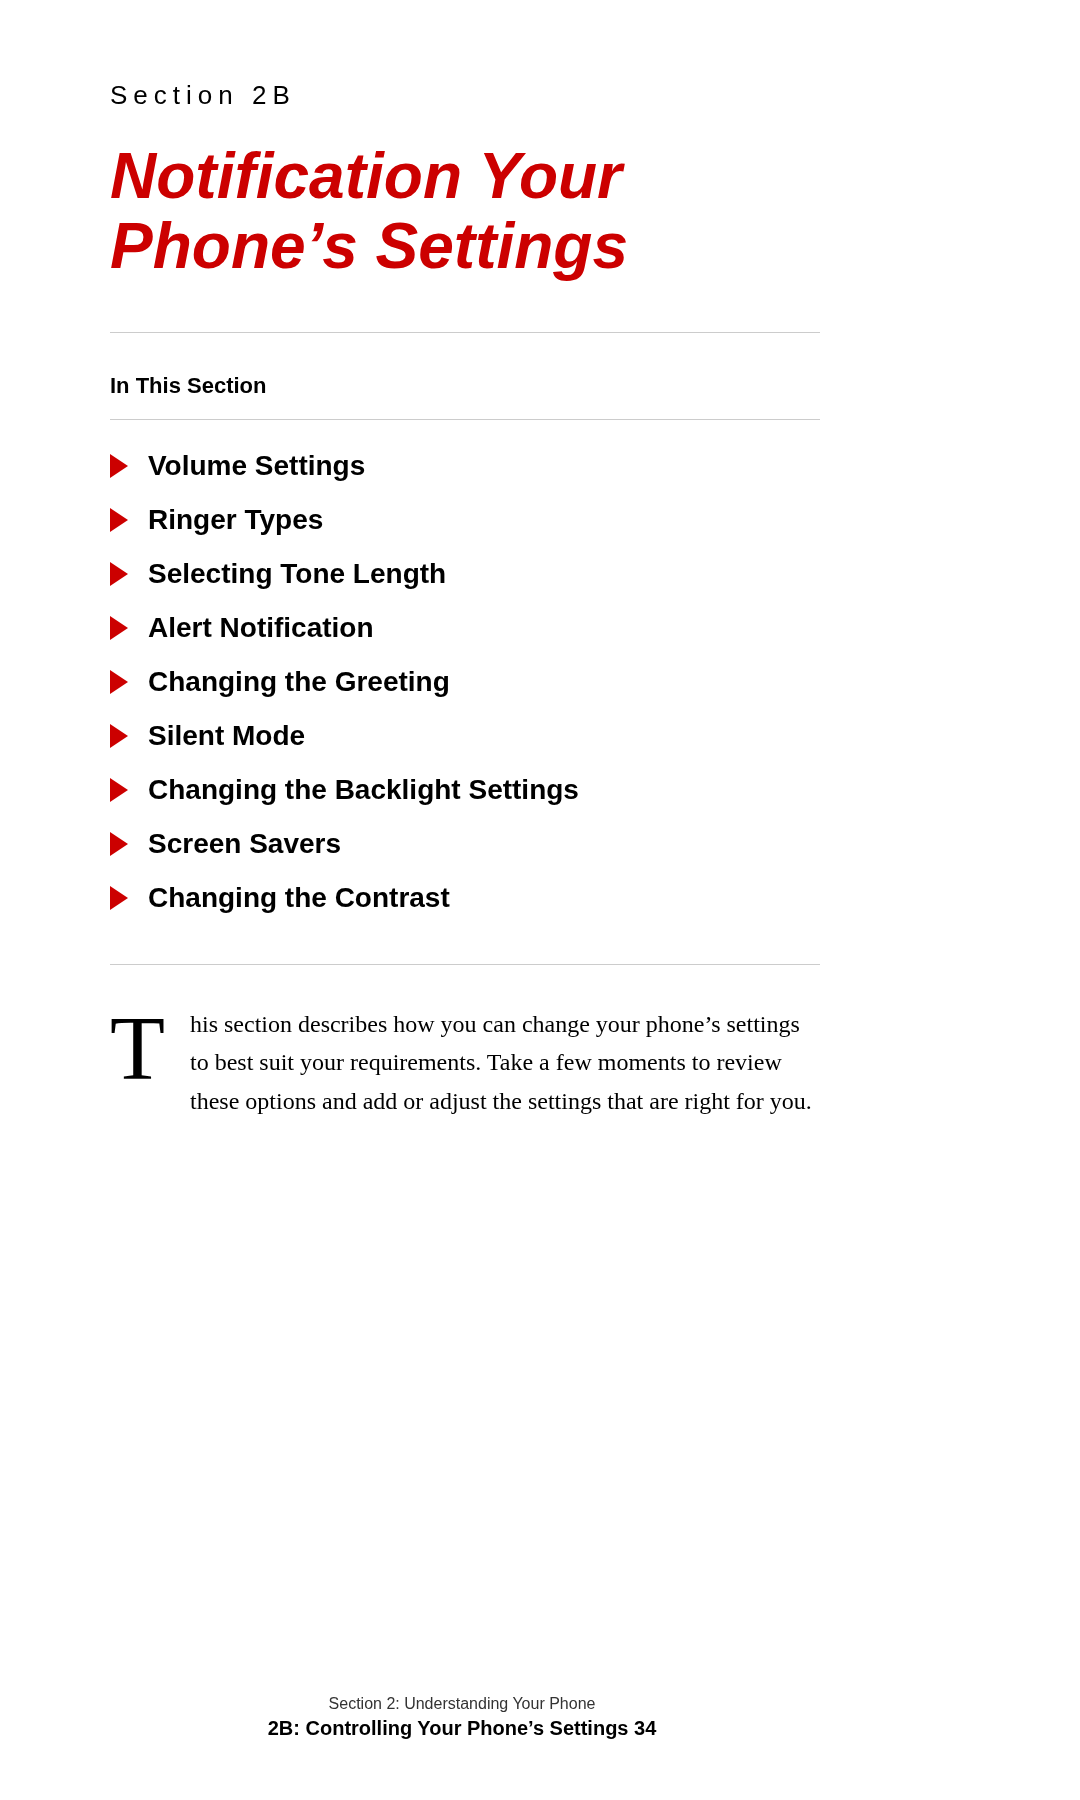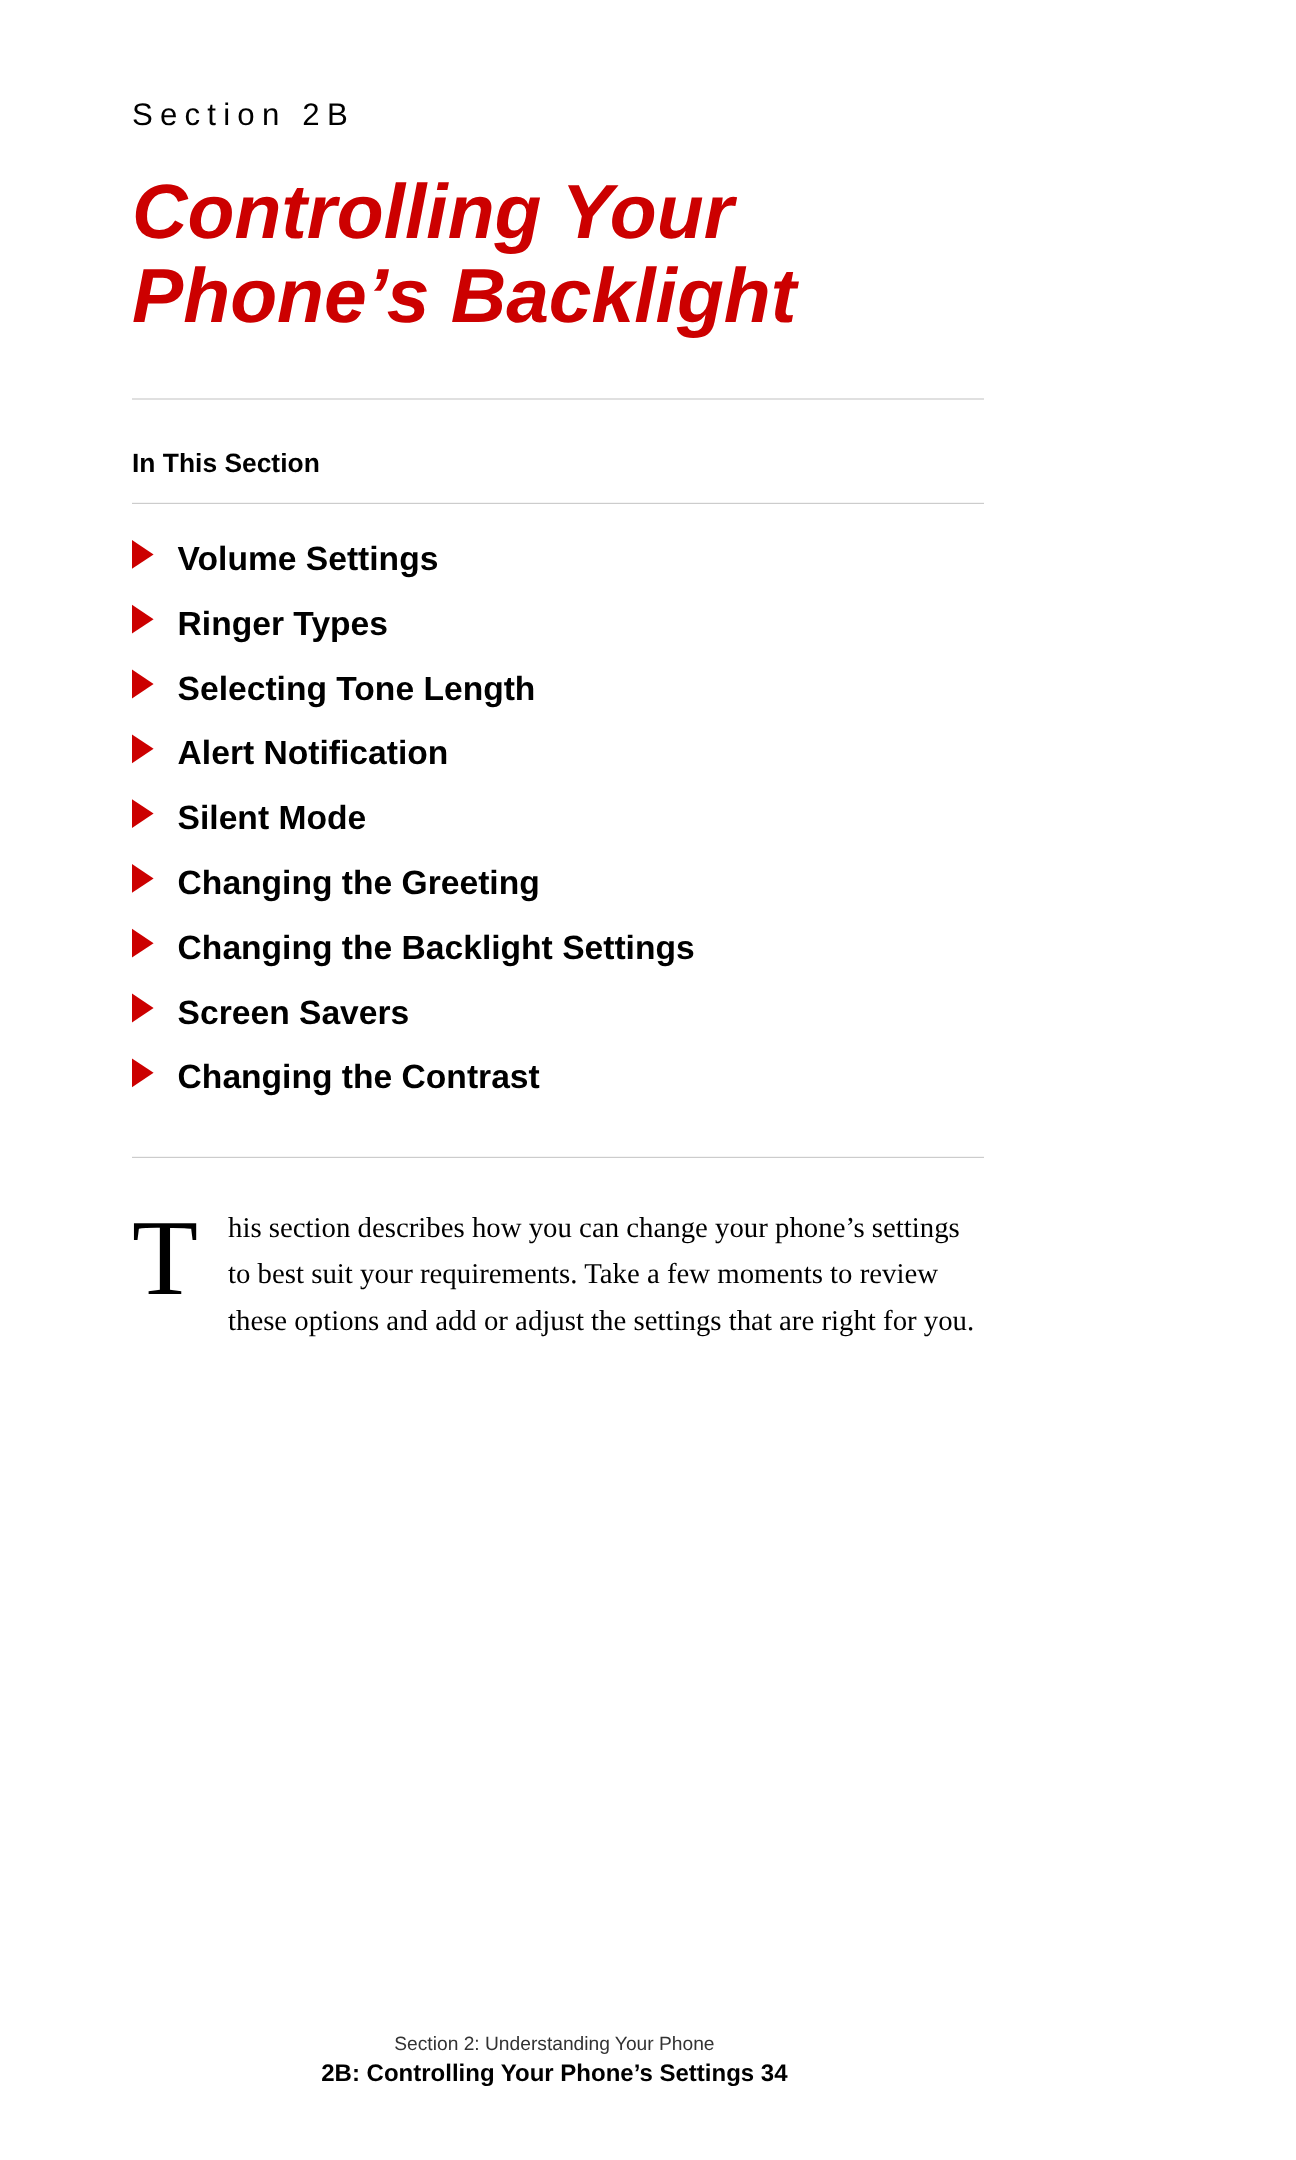--- a/index.html
+++ b/index.html
@@ -63,20 +63,21 @@
       margin-bottom: 30px;
     }
 
     .toc-list {
       list-style: none;
       margin-bottom: 50px;
     }
 
     .toc-list li {
       display: flex;
+      align-items: center;
       margin-bottom: 22px;
     }
 
     .arrow-icon {
       display: inline-block;
       width: 0;
       height: 0;
       border-top: 12px solid transparent;
       border-bottom: 12px solid transparent;
       border-left: 18px solid #cc0000;
@@ -144,21 +145,21 @@
       color: #000000;
     }
   </style>
 </head>
 <body>
 
 <div class="page-container">
 
   <div class="section-label">Section 2B</div>
 
-  <div class="chapter-title">Controlling Your Phone’s Backlight</div>
+  <div class="chapter-title">Notification Your Phone’s Settings</div>
 
   <hr class="divider-top">
 
   <div class="in-this-section-heading">In This Section</div>
 
   <hr class="divider-mid">
 
   <ul class="toc-list">
   <li>
         <span class="arrow-icon"></span>
@@ -171,25 +172,25 @@
       <li>
         <span class="arrow-icon"></span>
         <span class="toc-item-label">Selecting Tone Length</span>
       </li>
       <li>
         <span class="arrow-icon"></span>
         <span class="toc-item-label">Alert Notification</span>
       </li>
       <li>
         <span class="arrow-icon"></span>
+        <span class="toc-item-label">Changing the Greeting</span>
+      </li>
+      <li>
+        <span class="arrow-icon"></span>
         <span class="toc-item-label">Silent Mode</span>
-      </li>
-      <li>
-        <span class="arrow-icon"></span>
-        <span class="toc-item-label">Changing the Greeting</span>
       </li>
       <li>
         <span class="arrow-icon"></span>
         <span class="toc-item-label">Changing the Backlight Settings</span>
       </li>
       <li>
         <span class="arrow-icon"></span>
         <span class="toc-item-label">Screen Savers</span>
       </li>
       <li>

